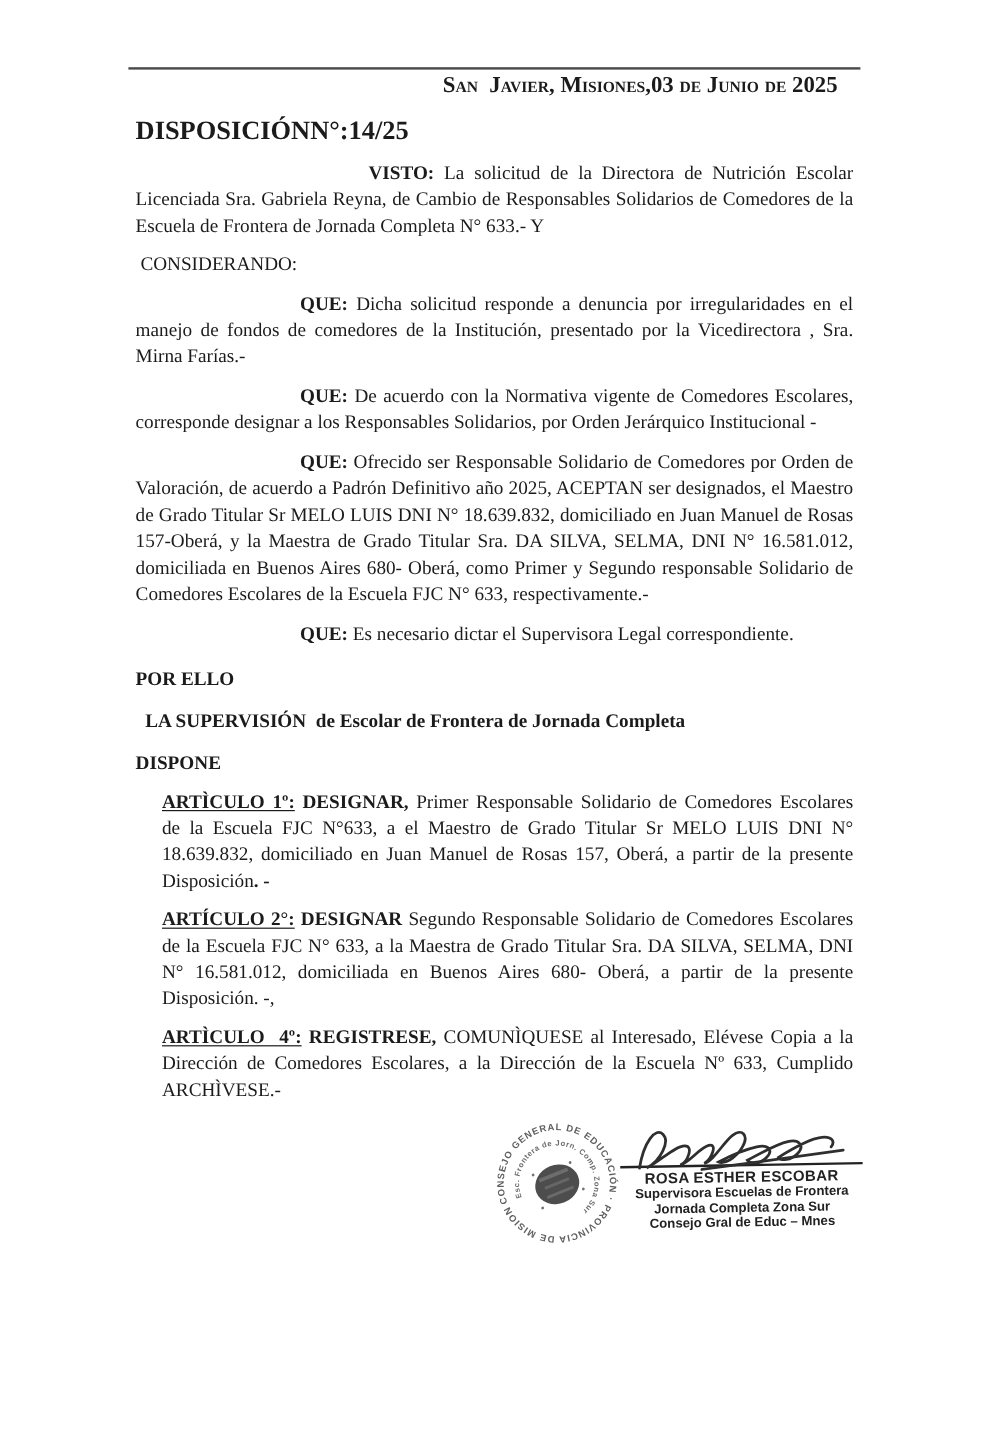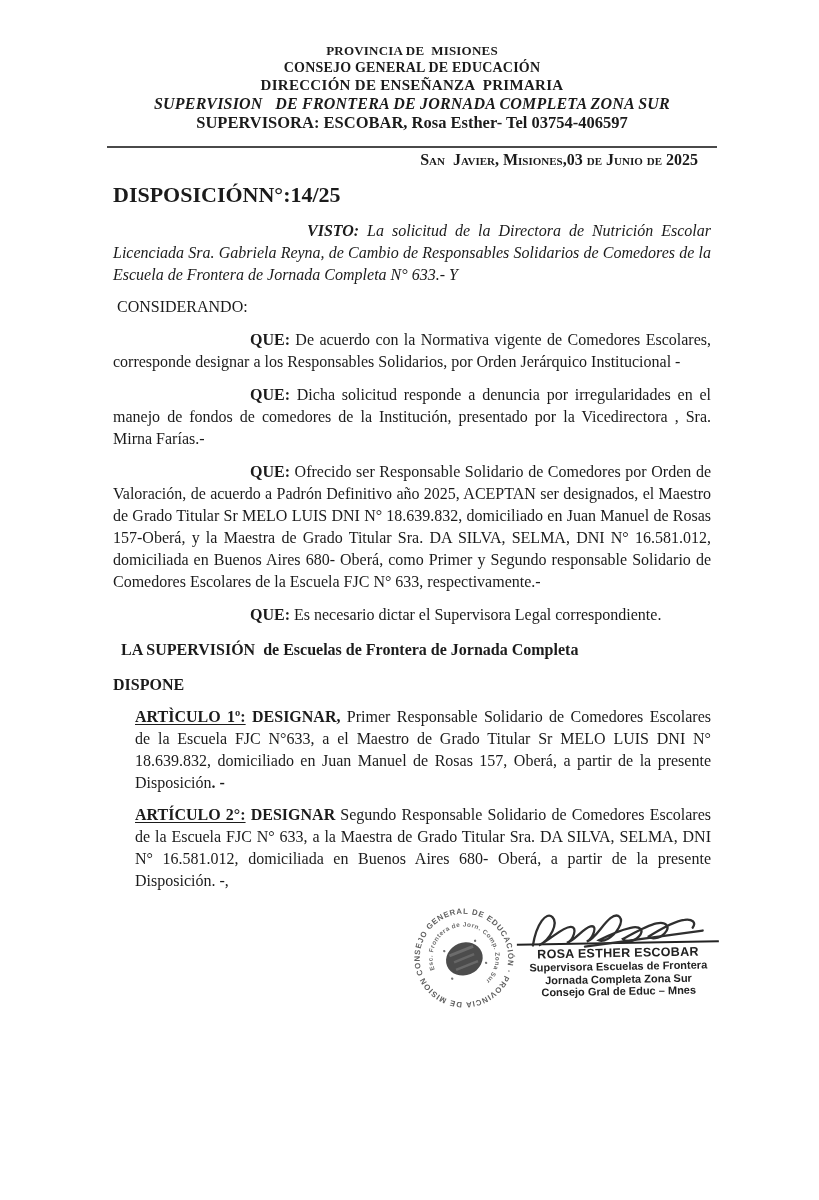--- a/index.html
+++ b/index.html
@@ -25,28 +25,28 @@
     border: none;
     border-top: 2px solid #4a4a4a;
     margin: 14px -6px 0 -6px;
   }
   .dateline {
     margin-top: 3px;
     text-align: right;
     padding-right: 13px;
     font-weight: bold;
     font-variant: small-caps;
-    font-size: 16px;
+    font-size: 19px;
     white-space: pre;
   }
   
   .dispo { margin-top: 13px; font-weight: bold; font-size: 22px; }
   p, .bodyline { margin: 0; font-size: 16px; line-height: 22px; }
   p { text-align: justify; }
-  .p-visto { text-indent: 194px; margin-top: 12px; font-style: italic; }
+  .p-visto { text-indent: 194px; margin-top: 12px; }
   .heading-considerando { margin-top: 10px; font-weight: normal; padding-left: 4px; }
   .p-que { text-indent: 137px; margin-top: 11px; }
   .b { font-weight: bold; }
   .heading-porello { margin-top: 16px; font-weight: bold; }
   .heading-supervision { margin-top: 13px; font-weight: bold; white-space: pre-wrap; padding-left: 8px; }
   .heading-dispone { margin-top: 13px; font-weight: bold; text-align: left; }
   .p-article { margin-top: 10px; margin-left: 22px; }
   .label { font-weight: bold; text-decoration: underline; text-underline-offset: 2px; white-space: pre; }
   
   .sig-area { position: relative; height: 150px; margin-top: 6px; }
@@ -59,56 +59,51 @@
   .sig-scrawl { display: block; margin: 0 auto -10px auto; }
   .sig-rule { border: none; border-top: 2px solid #222; margin: 0 4px 2px 4px; }
   .sig-name  { font-weight: bold; font-size: 12.5px; line-height: 14px; letter-spacing: .3px; color:#222; }
   .sig-title { font-weight: bold; font-size: 11px;  line-height: 12.5px; color:#222; }
 </style>
 </head>
 <body>
 
 <div class="page">
 
-  <div>
-    <div class="hdr l1">PROVINCIA DE  MISIONES</div>
-    <div class="hdr l2">CONSEJO GENERAL DE EDUCACIÓN</div>
-    <div class="hdr l3">DIRECCIÓN DE ENSEÑANZA  PRIMARIA</div>
-    <div class="hdr l4">SUPERVISION   DE FRONTERA DE JORNADA COMPLETA ZONA SUR</div>
-    <div class="hdr l5">SUPERVISORA: ESCOBAR, Rosa Esther- Tel 03754-406597</div>
-  </div>
 
   <hr class="rule">
 
   <div class="dateline">San  Javier, Misiones,03 de Junio de 2025</div>
 
   <div class="dispo">DISPOSICIÓNN°:14/25</div>
 
   <p class="p-visto"><span class="b">VISTO:</span><span> La solicitud de la Directora de Nutrición Escolar Licenciada Sra. Gabriela Reyna, de Cambio de Responsables Solidarios de Comedores de la Escuela de Frontera de Jornada Completa N° 633.- Y</span></p>
 
   <div class="heading-considerando bodyline">CONSIDERANDO:</div>
 
+  <p class="p-que"><span class="b">QUE:</span><span> Dicha solicitud responde a denuncia por irregularidades en el manejo de fondos de comedores de la Institución, presentado por la Vicedirectora , Sra. Mirna Farías.-</span></p>
+
   <p class="p-que"><span class="b">QUE:</span><span> De acuerdo con la Normativa vigente de Comedores Escolares, corresponde designar a los Responsables Solidarios, por Orden Jerárquico Institucional -</span></p>
-
-  <p class="p-que"><span class="b">QUE:</span><span> Dicha solicitud responde a denuncia por irregularidades en el manejo de fondos de comedores de la Institución, presentado por la Vicedirectora , Sra. Mirna Farías.-</span></p>
 
   <p class="p-que"><span class="b">QUE:</span><span> Ofrecido ser Responsable Solidario de Comedores por Orden de Valoración, de acuerdo a Padrón Definitivo año 2025, ACEPTAN ser designados, el Maestro de Grado Titular Sr MELO LUIS DNI N° 18.639.832, domiciliado en Juan Manuel de Rosas 157-Oberá, y la Maestra de Grado Titular Sra. DA SILVA, SELMA, DNI N° 16.581.012, domiciliada en Buenos Aires 680- Oberá, como Primer y Segundo responsable Solidario de Comedores Escolares de la Escuela FJC N° 633, respectivamente.-</span></p>
 
   <p class="p-que"><span class="b">QUE:</span><span> Es necesario dictar el Supervisora Legal correspondiente.</span></p>
 
+  <div class="heading-porello bodyline">POR ELLO</div>
 
-  <div class="heading-supervision bodyline">LA SUPERVISIÓN  de Escuelas de Frontera de Jornada Completa</div>
+  <div class="heading-supervision bodyline">LA SUPERVISIÓN  de Escolar de Frontera de Jornada Completa</div>
 
   <div class="heading-dispone bodyline">DISPONE</div>
 
   <p class="p-article"><span class="label">ARTÌCULO 1º:</span><span class="b"> DESIGNAR,</span><span> Primer Responsable Solidario de Comedores Escolares de la Escuela FJC N°633, a el Maestro de Grado Titular Sr MELO LUIS DNI N° 18.639.832, domiciliado en Juan Manuel de Rosas 157, Oberá, a partir de la presente Disposición</span><span class="b">. -</span></p>
 
   <p class="p-article"><span class="label">ARTÍCULO 2°:</span><span class="b"> DESIGNAR</span><span> Segundo Responsable Solidario de Comedores Escolares de la Escuela FJC N° 633, a la Maestra de Grado Titular Sra. DA SILVA, SELMA, DNI N° 16.581.012, domiciliada en Buenos Aires 680- Oberá, a partir de la presente Disposición. -,</span></p>
 
 
+  <p class="p-article"><span class="label">ARTÌCULO  4º:</span><span class="b"> REGISTRESE,</span><span> COMUNÌQUESE al Interesado, Elévese Copia a la Dirección de Comedores Escolares, a la Dirección de la Escuela Nº 633, Cumplido ARCHÌVESE.-</span></p>
 
   <div class="sig-area">
 
     <svg class="round-stamp" viewBox="0 0 118 118" xmlns="http://www.w3.org/2000/svg">
       <g transform="rotate(-22 59 59)" opacity="0.82">
         <defs>
           <path id="ringOuter" d="M59,59 m-45,0 a45,45 0 1,1 90,0 a45,45 0 1,1 -90,0"></path>
           <path id="ringInner" d="M59,59 m-32,0 a32,32 0 1,1 64,0 a32,32 0 1,1 -64,0"></path>
         </defs>
         <text font-family="Liberation Sans, sans-serif" font-size="8" font-weight="bold" fill="#3c3c3c" letter-spacing="0.8">

